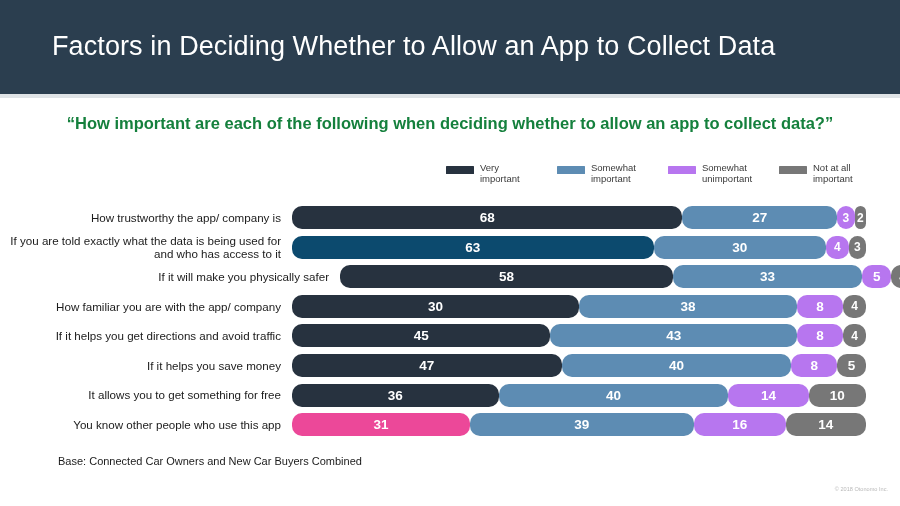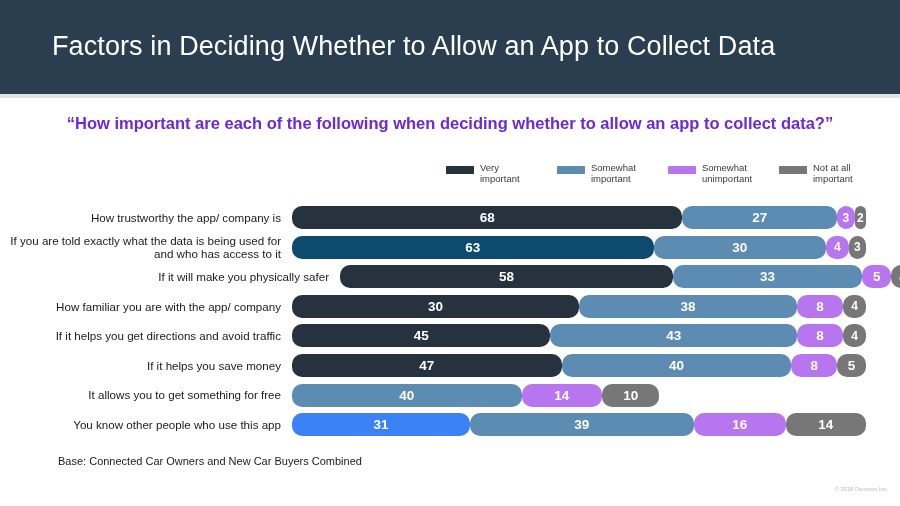--- a/index.html
+++ b/index.html
@@ -40,21 +40,21 @@
   }
 
   
   #subtitle {
     position: absolute;
     left: 0; top: 114px;
     width: 900px;
     text-align: center;
     font-size: 16.5px;
     font-weight: bold;
-    color: #6d28d9;
+    color: #15803d;
     white-space: nowrap;
   }
 
   
   #legend {
     position: absolute;
     left: 446px; top: 162px;
     width: 444px; height: 30px;
     display: flex;
     gap: 0px;
@@ -229,29 +229,30 @@
         <div class="row-bars">
           <div class="seg" style="width: 47%; background: rgb(39, 50, 63);">47</div>
           <div class="seg" style="width: 40%; background: rgb(93, 140, 179);">40</div>
           <div class="seg" style="width: 8%; background: rgb(183, 118, 239);">8</div>
           <div class="seg" style="width: 5%; background: rgb(119, 119, 119);">5</div>
         </div>
       </div>
       <div class="chart-row" style="top: 180.6px; height: 23px;">
         <div class="row-label">It allows you to get something for free</div>
         <div class="row-bars">
+          <div class="seg" style="width: 36%; background: rgb(39, 50, 63);">36</div>
           <div class="seg" style="width: 40%; background: rgb(93, 140, 179);">40</div>
           <div class="seg" style="width: 14%; background: rgb(183, 118, 239);">14</div>
           <div class="seg" style="width: 10%; background: rgb(119, 119, 119);">10</div>
         </div>
       </div>
       <div class="chart-row" style="top: 210.2px; height: 23px;">
         <div class="row-label">You know other people who use this app</div>
         <div class="row-bars">
-          <div class="seg" style="width: 31%; background: #3b82f6;">31</div>
+          <div class="seg" style="width: 31%; background: #ec4899;">31</div>
           <div class="seg" style="width: 39%; background: rgb(93, 140, 179);">39</div>
           <div class="seg" style="width: 16%; background: rgb(183, 118, 239);">16</div>
           <div class="seg" style="width: 14%; background: rgb(119, 119, 119);">14</div>
         </div>
       </div>
     </div>
 
   <div id="base-note">Base: Connected Car Owners and New Car Buyers Combined</div>
   <div id="copyright">© 2018 Otonomo Inc.</div>
 

